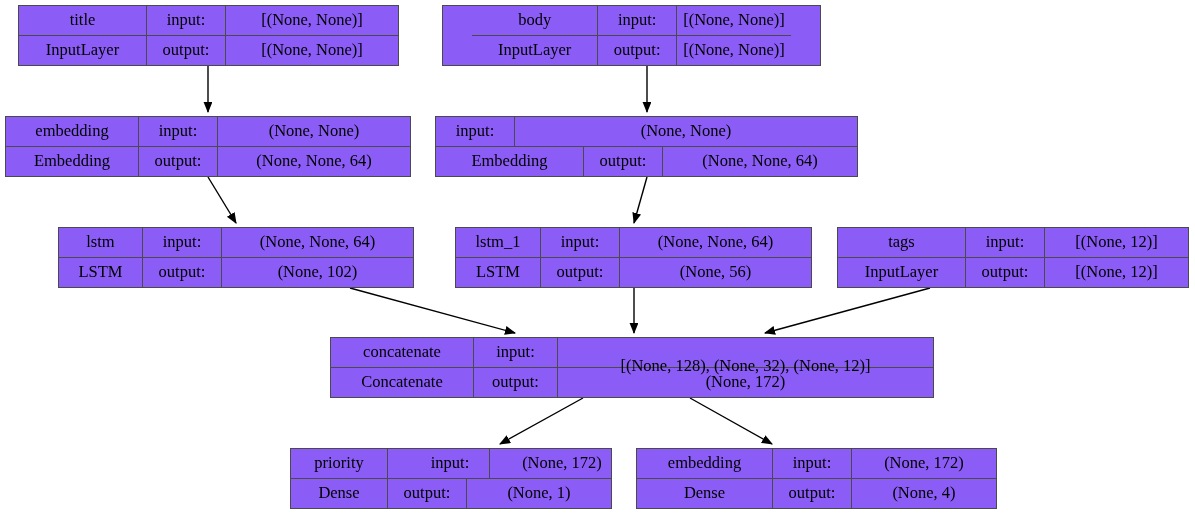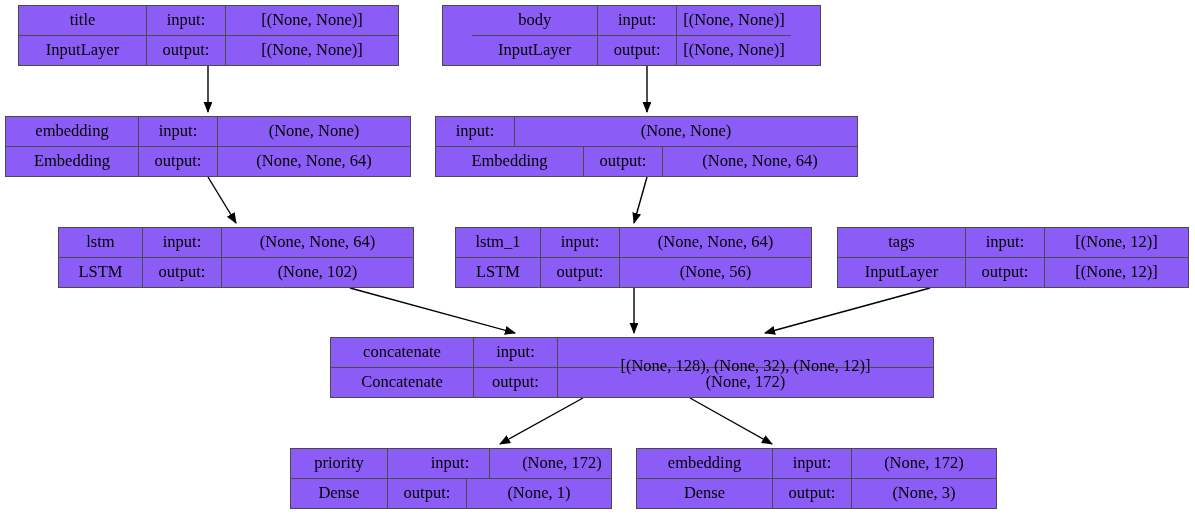--- a/index.html
+++ b/index.html
@@ -194,17 +194,17 @@
       </div>
       <div class="node" style="left: 636px; top: 448px; width: 361px; height: 61px; border-color: rgb(74, 74, 74);">
         <div class="row top" style="border-bottom-color: rgb(74, 74, 74);">
           <div class="cell name" style="width: 136px; flex: 0 0 136px; border-right: 1px solid rgb(74, 74, 74);">embedding</div>
           <div class="cell io" style="width: 79px; flex: 0 0 79px; border-right: 1px solid rgb(74, 74, 74);">input:</div>
           <div class="cell shape" style="flex: 1 1 auto; border-right: none;">(None, 172)</div>
         </div>
         <div class="row">
           <div class="cell kind" style="width: 136px; flex: 0 0 136px; border-right: 1px solid rgb(74, 74, 74);">Dense</div>
           <div class="cell io" style="width: 79px; flex: 0 0 79px; border-right: 1px solid rgb(74, 74, 74);">output:</div>
-          <div class="cell shape" style="flex: 1 1 auto; border-right: none;">(None, 3)</div>
+          <div class="cell shape" style="flex: 1 1 auto; border-right: none;">(None, 4)</div>
         </div>
       </div>
     </div>
 </div>
 
 </body></html>

